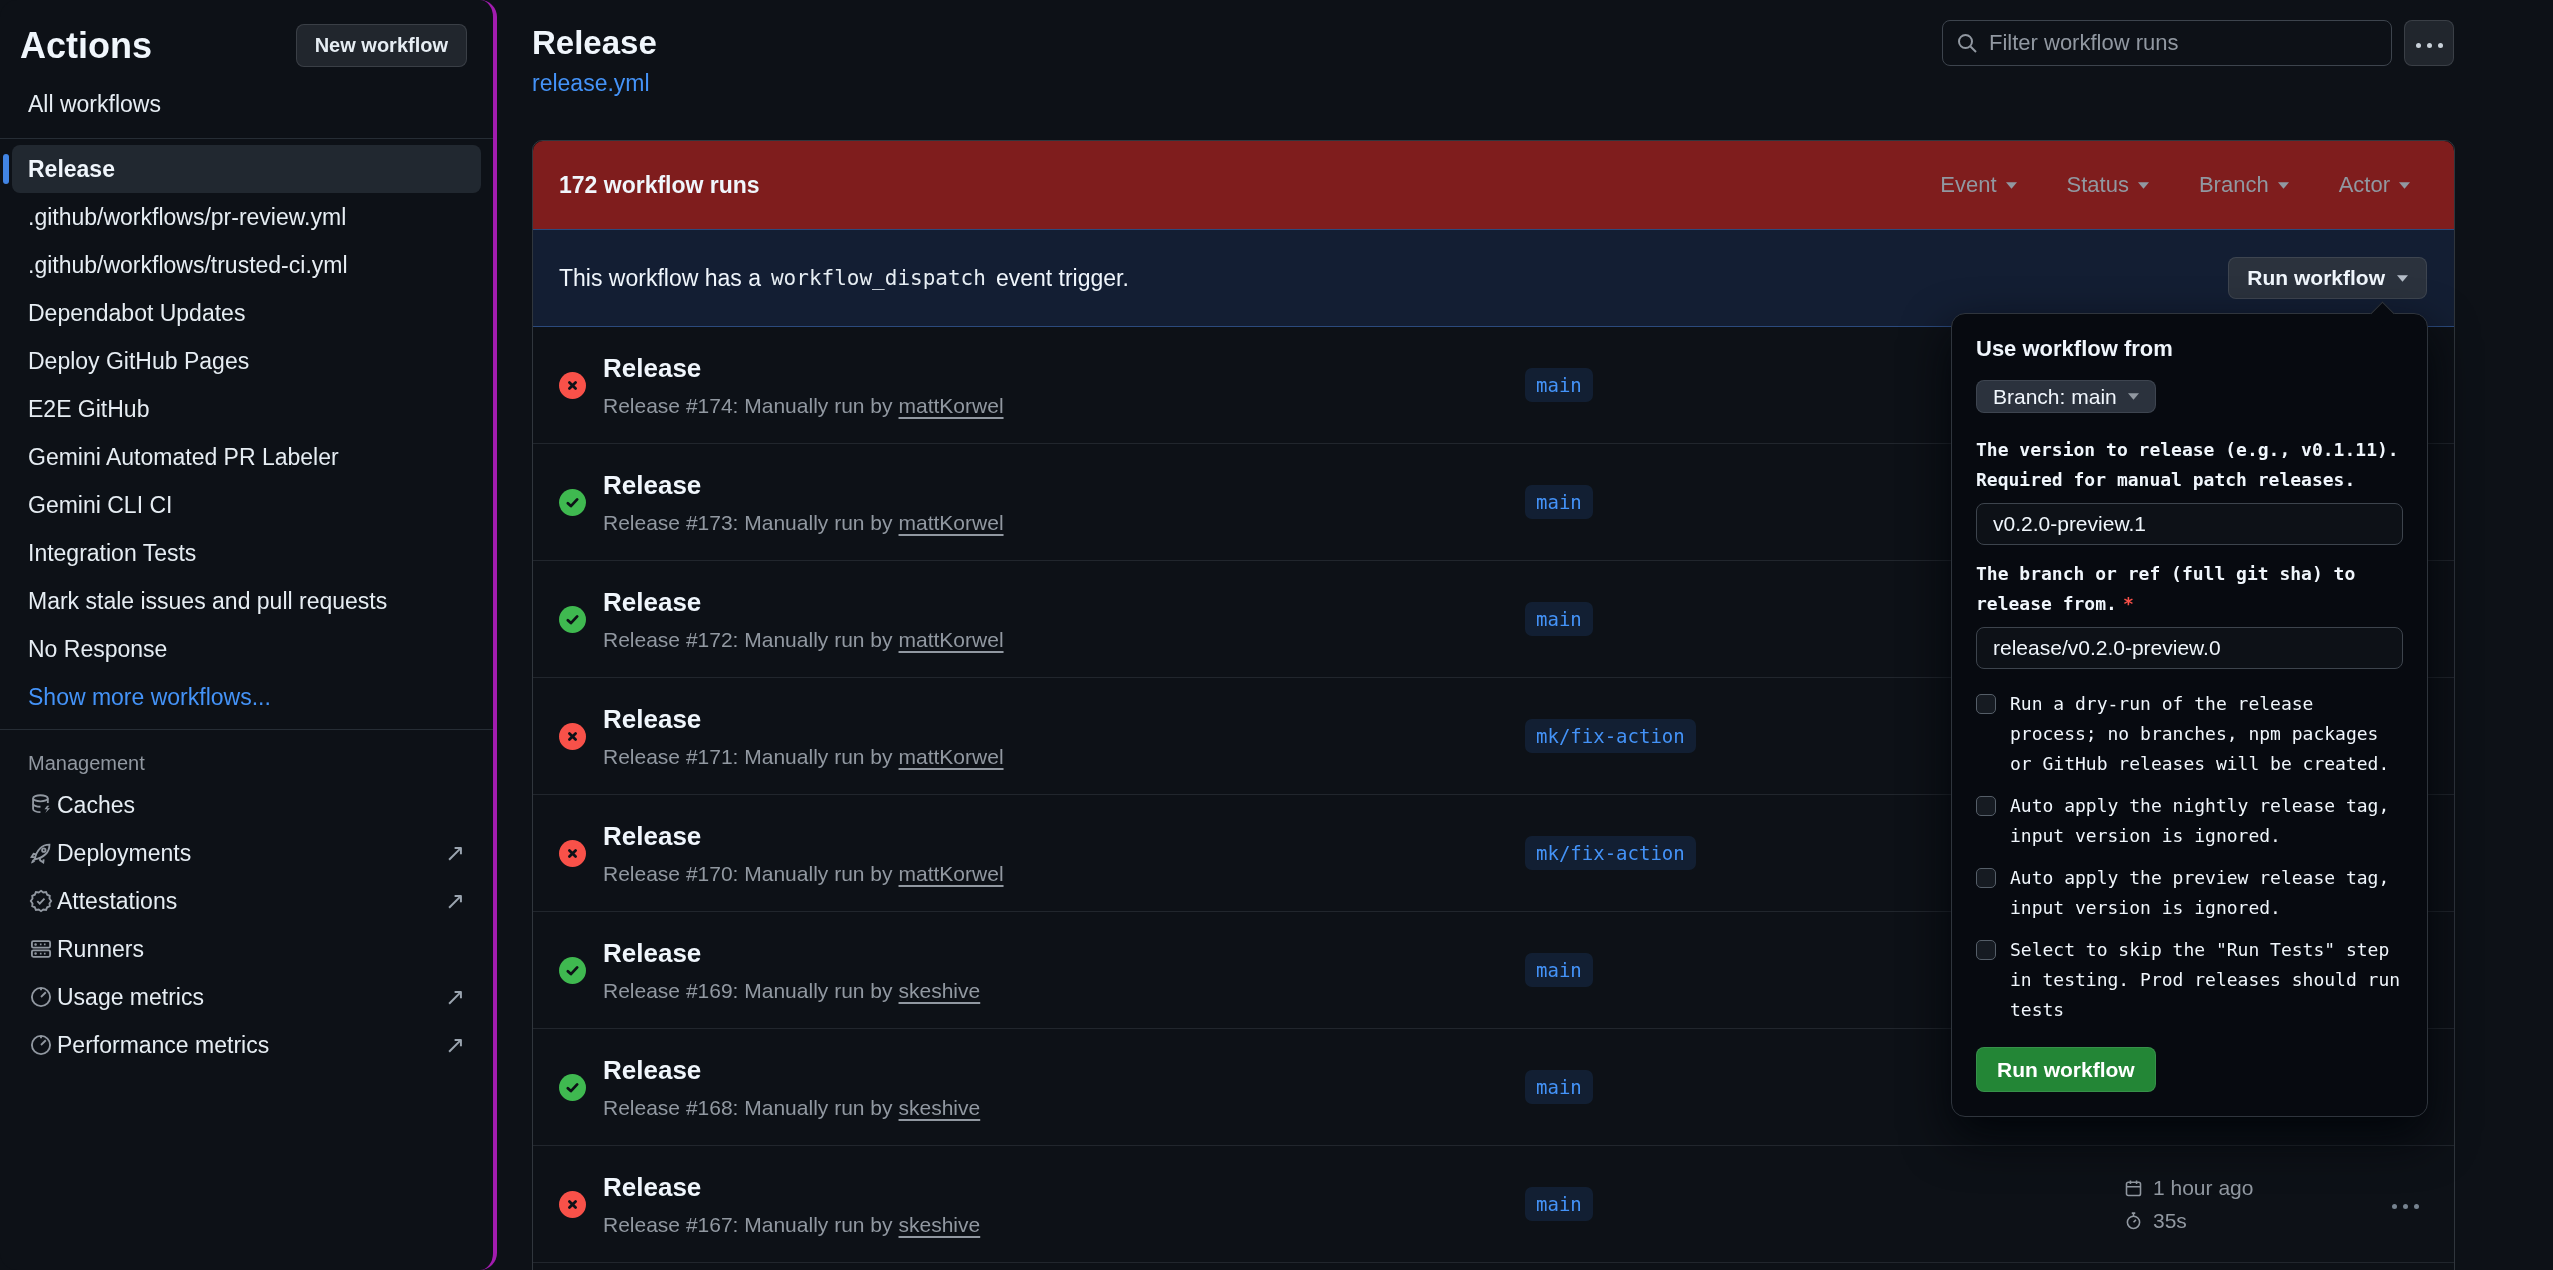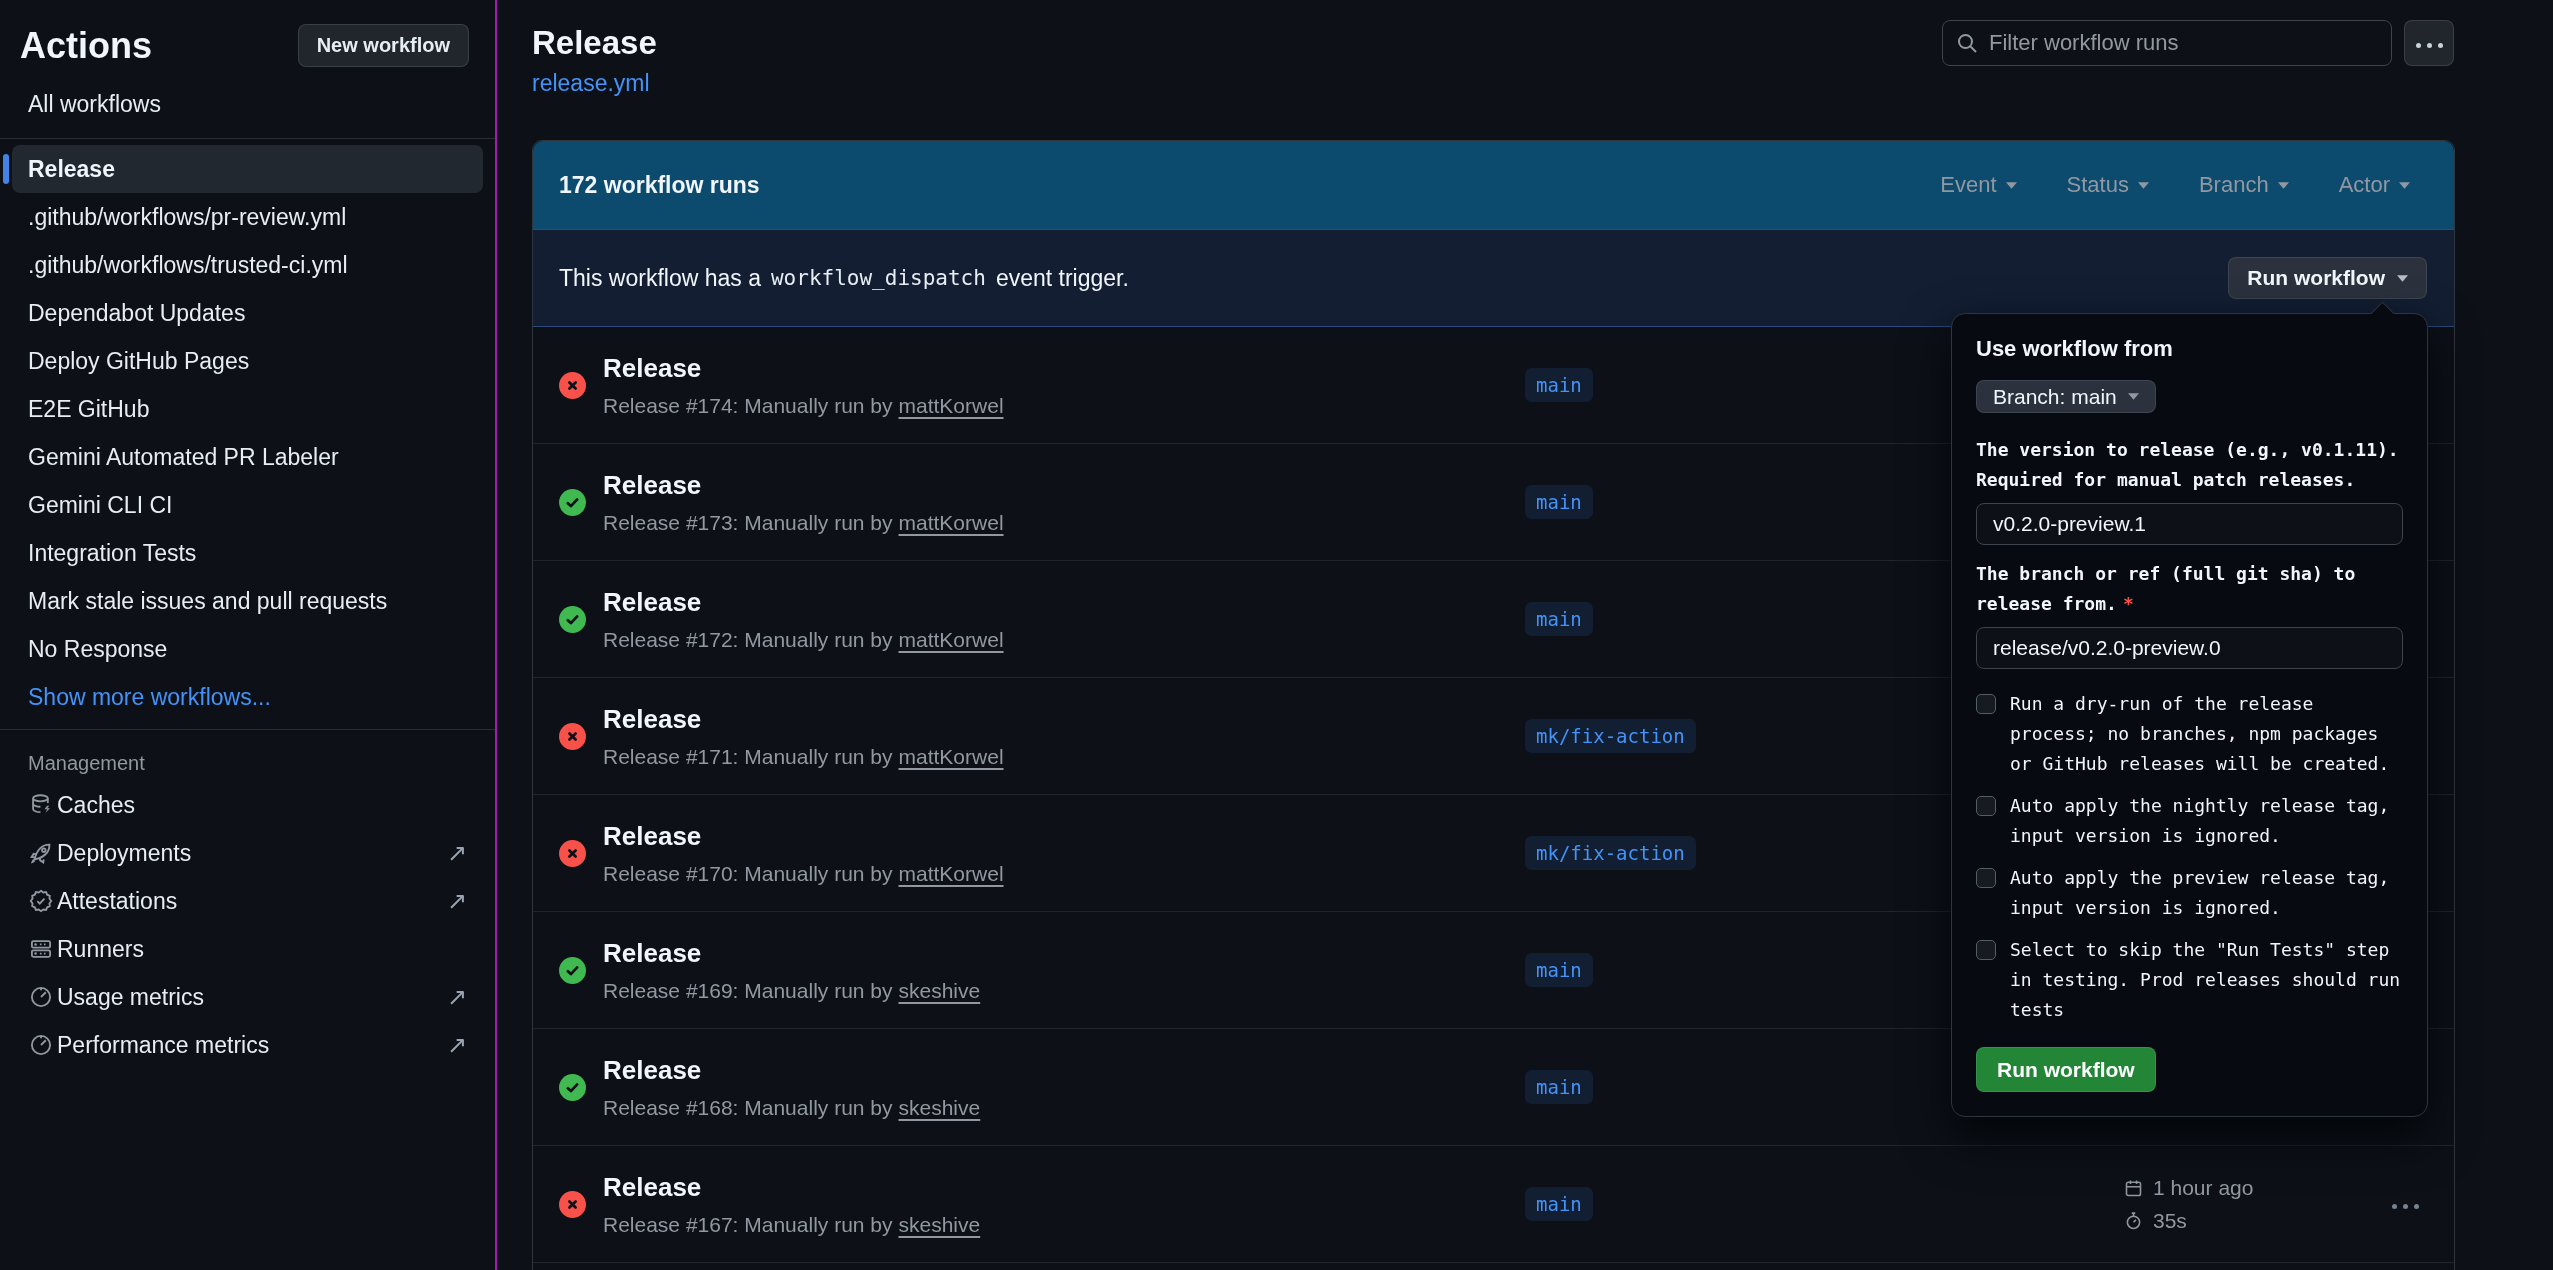--- a/index.html
+++ b/index.html
@@ -6,21 +6,21 @@
   html,body { margin:0; padding:0; }
   body {
     width:2553px; height:1270px; position:relative; overflow:hidden;
     background:#0d1117; color:#e6edf3;
     font-family:"Liberation Sans","DejaVu Sans",sans-serif;
   }
   .mono { font-family:"DejaVu Sans Mono","Liberation Mono",monospace; }
 
   
   .sidebar { position:absolute; left:0; top:0; bottom:0; width:497px;
-    border-right:2px solid #a21caf; background:#0d1117; }
+    border-right:4px solid #a21caf; background:#0d1117;border-radius:17px; }
   .sidebar-head { display:flex; align-items:center; justify-content:space-between;
     padding:24px 26px 14px 20px; }
   .sidebar-title { font-size:36px; font-weight:700; color:#f0f6fc; }
   .btn-gray { background:#21262d; border:1px solid rgba(240,246,252,0.12); border-radius:8px;
     color:#e6edf3; font-size:20px; font-weight:600; padding:9px 18px; cursor:pointer; }
   .all-workflows { padding:10px 28px 20px 28px; font-size:23px; cursor:pointer; }
   .divider { border-top:1px solid #262d35; margin:0; }
   .wf-list { list-style:none; margin:6px 12px 8px 12px; padding:0; }
   .wf-item { position:relative; border-radius:8px; padding:12px 16px; font-size:23px;
     line-height:24px; color:#e6edf3; cursor:pointer; white-space:nowrap; }
@@ -47,21 +47,21 @@
     font-family:"Liberation Sans","DejaVu Sans",sans-serif; }
   .filter-input::placeholder { color:#9198a1; }
   .search-icon { position:absolute; left:13px; top:11px; width:24px; height:24px; color:#9198a1; }
   .kebab-btn { width:50px; height:46px; background:#21262d; border:1px solid rgba(240,246,252,0.12);
     border-radius:8px; display:flex; align-items:center; justify-content:center; cursor:pointer; }
   .dots i { display:inline-block; width:5px; height:5px; border-radius:50%; background:#c9d1d9; margin:0 3px; }
   .dots.dim i { background:#768390; width:5px; height:5px; }
 
   .container { position:absolute; top:140px; left:35px; width:1923px;
     border:1px solid #30363d; border-radius:10px; background:#0d1117; }
-  .list-head { height:88px; background:#0c4a6e; border-radius:10px 10px 0 0;
+  .list-head { height:88px; background:#7f1d1d; border-radius:10px 10px 0 0;
     display:flex; align-items:center; padding:0 26px;text-align:center; }
   .count-label { font-size:23px; font-weight:700; color:#f0f6fc; }
   .filters { margin-left:auto; display:flex; gap:50px; margin-right:18px; }
   .filter-dd { display:flex; align-items:center; gap:9px; color:#9198a1; font-size:22px; cursor:pointer; }
   .caret { width:11px; height:7px; color:#9198a1; }
   .banner { height:98px; background:#131e33; border-top:1px solid #2b4a7d; border-bottom:1px solid #2b4a7d;
     display:flex; align-items:center; padding:0 26px; position:relative; font-size:23px; color:#f0f6fc; }
   .banner code { font-size:21px; margin:0 10px; color:#e6edf3; }
   .run-btn { position:absolute; right:27px; top:50%; transform:translateY(-50%);
     background:#2b323d; border:1px solid rgba(240,246,252,0.1); border-radius:8px;

